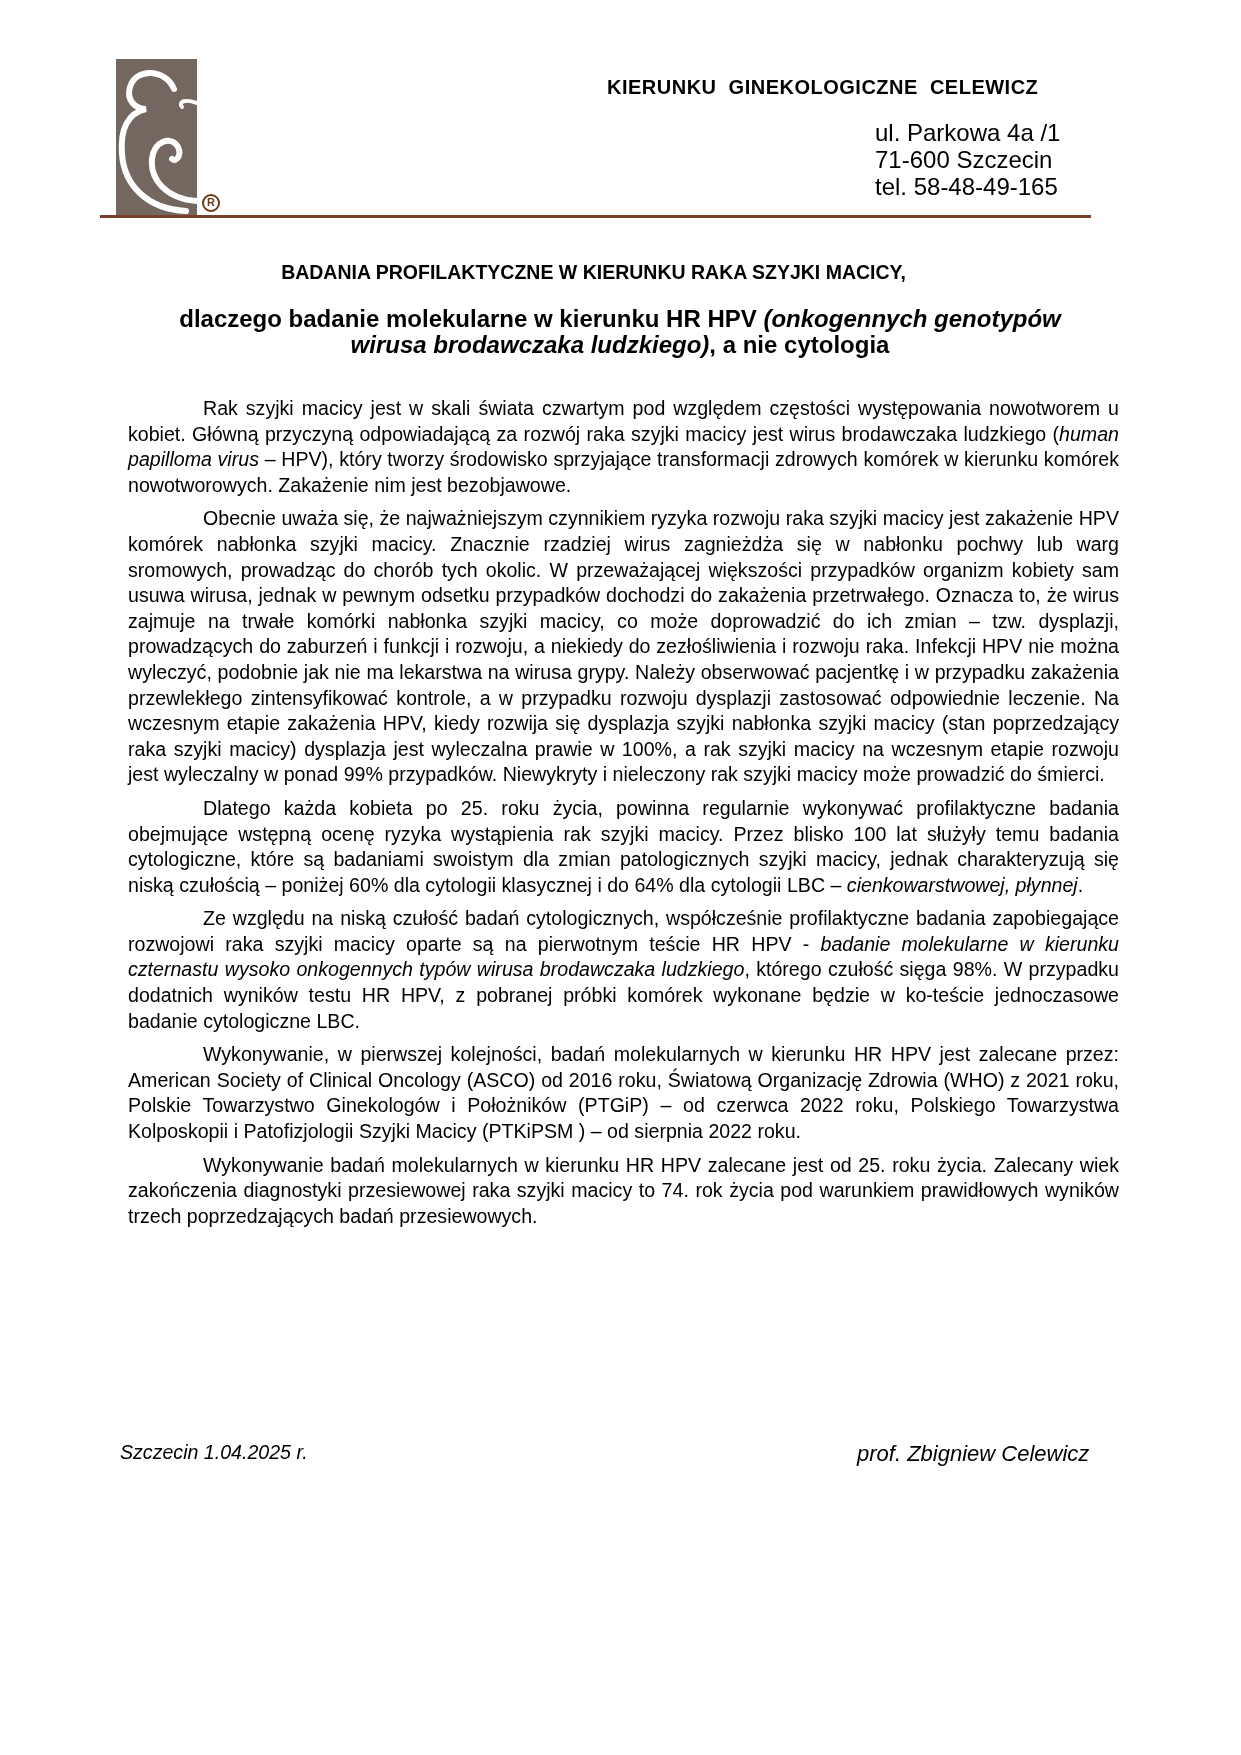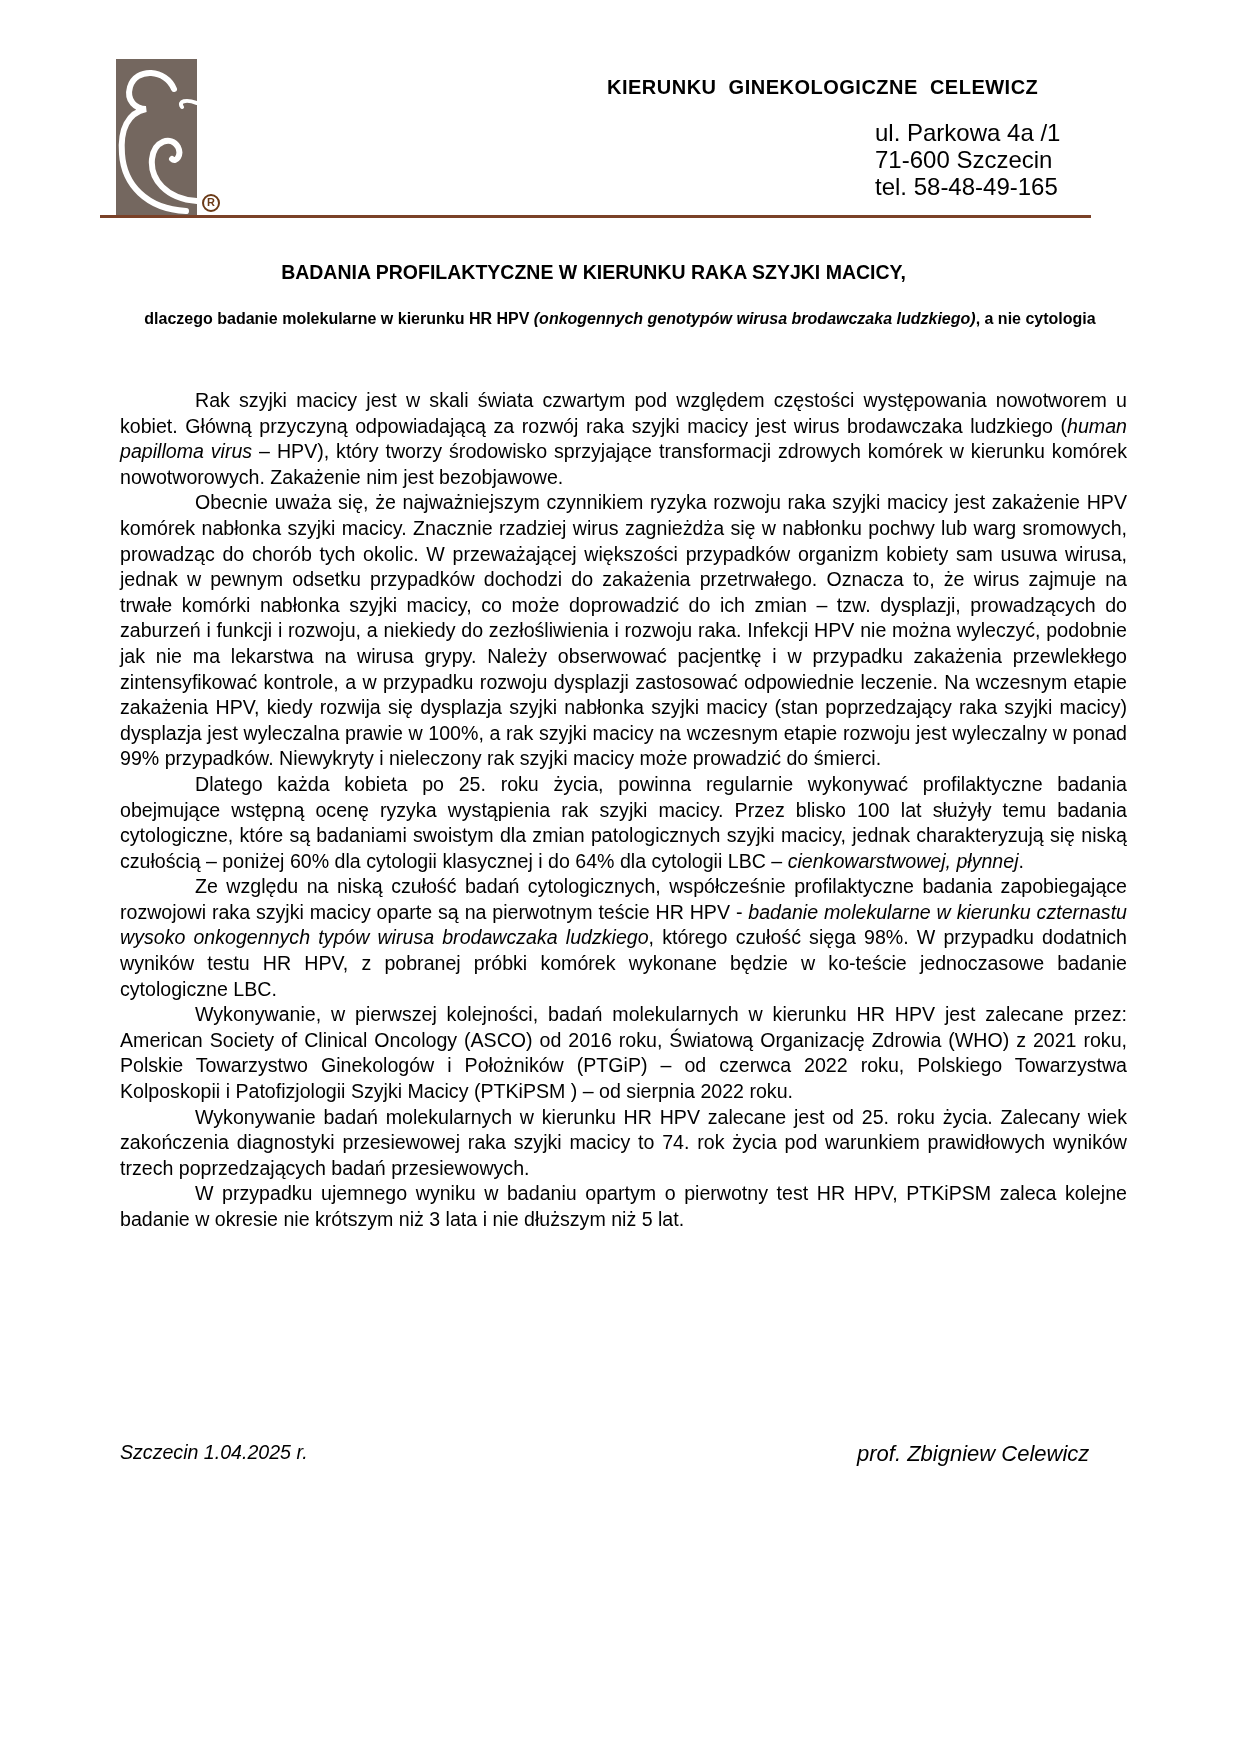--- a/index.html
+++ b/index.html
@@ -5,24 +5,24 @@
   html, body { margin: 0; padding: 0; background: #ffffff; }
   body { width: 1241px; height: 1755px; position: relative; overflow: hidden; font-family: "Liberation Sans", sans-serif; color: #000; }
   .logo { position: absolute; left: 116px; top: 59px; width: 81px; height: 158px; background: #74675f; overflow: hidden; }
   .logo svg { display: block; }
   .reg { position: absolute; left: 202px; top: 194px; width: 18px; height: 18px; border: 2.5px solid #6b3a17; border-radius: 50%; box-sizing: border-box; color: #6b3a17; font-weight: bold; font-size: 11px; line-height: 13px; text-align: center; }
   .rule { position: absolute; left: 100px; top: 215px; width: 991px; height: 3px; background: #7a4128; }
   .company { position: absolute; left: 607px; top: 76px; font-size: 20px; font-weight: bold; letter-spacing: 0.5px; word-spacing: 6px; white-space: nowrap; }
   .address { position: absolute; left: 875px; top: 119px; font-size: 24px; line-height: 27px; }
   .address div { white-space: nowrap; }
   .title { position: absolute; left: 0; width: 1187px; top: 261px; text-align: center; font-size: 19.5px; font-weight: bold; }
-  .subtitle { position: absolute; left: 140px; width: 960px; top: 306px; text-align: center; font-size: 16px; font-weight: bold; line-height: 26px; }
+  .subtitle { position: absolute; left: 140px; width: 960px; top: 306px; text-align: center; font-size: 24px; font-weight: bold; line-height: 26px; }
   .subtitle i { font-style: italic; }
   .body { position: absolute; left: 120px; top: 388px; width: 1007px; font-size: 19.6px; line-height: 25.6px; text-align: justify; }
-  .body p { margin: 0; text-indent: 75px; }
+  .body p { margin: 8px; text-indent: 75px; }
   .footer-left { position: absolute; left: 120px; top: 1441px; font-size: 19.6px; font-style: italic; }
   .footer-right { position: absolute; left: 857px; top: 1441px; font-size: 22px; font-style: italic; }
 </style>
 </head>
 <body>
 
 <div class="logo">
   <svg width="81" height="158" viewBox="0 0 81 158">
     <path d="M58 30 C50 10, 20 8, 14 28 C10 42, 20 50, 30 50 C12 54, 4 70, 6 95 C8 125, 30 150, 70 152" fill="none" stroke="#ffffff" stroke-width="6" stroke-linecap="round"></path>
     <path d="M81 44 C70 40, 62 42, 66 48" fill="none" stroke="#ffffff" stroke-width="4" stroke-linecap="round"></path>
@@ -42,17 +42,16 @@
 <div class="title">BADANIA PROFILAKTYCZNE W KIERUNKU RAKA SZYJKI MACICY,</div>
 <div class="subtitle"><span>dlaczego badanie molekularne w kierunku HR HPV </span><i>(onkogennych genotypów wirusa brodawczaka ludzkiego)</i><span>, a nie cytologia</span></div>
 
 <div class="body">
   <p><span>Rak szyjki macicy jest w skali świata czwartym pod względem częstości występowania nowotworem u kobiet. Główną przyczyną odpowiadającą za rozwój raka szyjki macicy jest wirus brodawczaka ludzkiego (</span><i>human papilloma virus</i><span> – HPV), który tworzy środowisko sprzyjające transformacji zdrowych komórek w kierunku komórek nowotworowych. Zakażenie nim jest bezobjawowe.</span></p>
   <p><span>Obecnie uważa się, że najważniejszym czynnikiem ryzyka rozwoju raka szyjki macicy jest zakażenie HPV komórek nabłonka szyjki macicy. Znacznie rzadziej wirus zagnieżdża się w nabłonku pochwy lub warg sromowych, prowadząc do chorób tych okolic. W przeważającej większości przypadków organizm kobiety sam usuwa wirusa, jednak w pewnym odsetku przypadków dochodzi do zakażenia przetrwałego. Oznacza to, że wirus zajmuje na trwałe komórki nabłonka szyjki macicy, co może doprowadzić do ich zmian – tzw. dysplazji, prowadzących do zaburzeń i funkcji i rozwoju, a niekiedy do zezłośliwienia i rozwoju raka. Infekcji HPV nie można wyleczyć, podobnie jak nie ma lekarstwa na wirusa grypy. Należy obserwować pacjentkę i w przypadku zakażenia przewlekłego zintensyfikować kontrole, a w przypadku rozwoju dysplazji zastosować odpowiednie leczenie. Na wczesnym etapie zakażenia HPV, kiedy rozwija się dysplazja szyjki nabłonka szyjki macicy (stan poprzedzający raka szyjki macicy) dysplazja jest wyleczalna prawie w 100%, a rak szyjki macicy na wczesnym etapie rozwoju jest wyleczalny w ponad 99% przypadków. Niewykryty i nieleczony rak szyjki macicy może prowadzić do śmierci.</span></p>
   <p><span>Dlatego każda kobieta po 25. roku życia, powinna regularnie wykonywać profilaktyczne badania obejmujące wstępną ocenę ryzyka wystąpienia rak szyjki macicy.  Przez blisko 100 lat służyły temu badania cytologiczne, które są  badaniami swoistym dla zmian patologicznych szyjki macicy, jednak charakteryzują się niską czułością – poniżej 60% dla cytologii klasycznej i do 64% dla cytologii LBC – </span><i>cienkowarstwowej, płynnej</i><span>.</span></p>
   <p><span>Ze względu na niską czułość badań cytologicznych, współcześnie profilaktyczne badania zapobiegające rozwojowi raka szyjki macicy oparte są na pierwotnym teście HR HPV - </span><i>badanie molekularne w kierunku czternastu wysoko onkogennych typów wirusa brodawczaka ludzkiego</i><span>, którego czułość sięga 98%.  W przypadku dodatnich wyników testu HR HPV, z pobranej próbki komórek wykonane będzie w ko-teście jednoczasowe badanie cytologiczne LBC.</span></p>
   <p><span>Wykonywanie, w pierwszej kolejności, badań molekularnych w kierunku HR HPV jest zalecane przez: American Society of Clinical Oncology (ASCO) od 2016 roku, Światową Organizację Zdrowia (WHO) z 2021 roku, Polskie Towarzystwo Ginekologów i Położników (PTGiP) – od czerwca 2022 roku, Polskiego Towarzystwa Kolposkopii i Patofizjologii Szyjki Macicy (PTKiPSM ) – od sierpnia 2022 roku.</span></p>
   <p><span>Wykonywanie  badań molekularnych w kierunku HR HPV zalecane  jest od 25. roku życia. Zalecany wiek zakończenia diagnostyki przesiewowej raka szyjki macicy to 74. rok życia pod warunkiem prawidłowych wyników trzech poprzedzających badań przesiewowych.</span></p>
-  <p><span>W przypadku ujemnego wyniku w badaniu opartym o pierwotny test HR HPV, PTKiPSM zaleca kolejne badanie w okresie nie krótszym niż 3 lata i nie dłuższym niż 5 lat.</span></p>
 </div>
 
 <div class="footer-left">Szczecin 1.04.2025 r.</div>
 <div class="footer-right">prof. Zbigniew Celewicz</div>
 
 </body></html>

